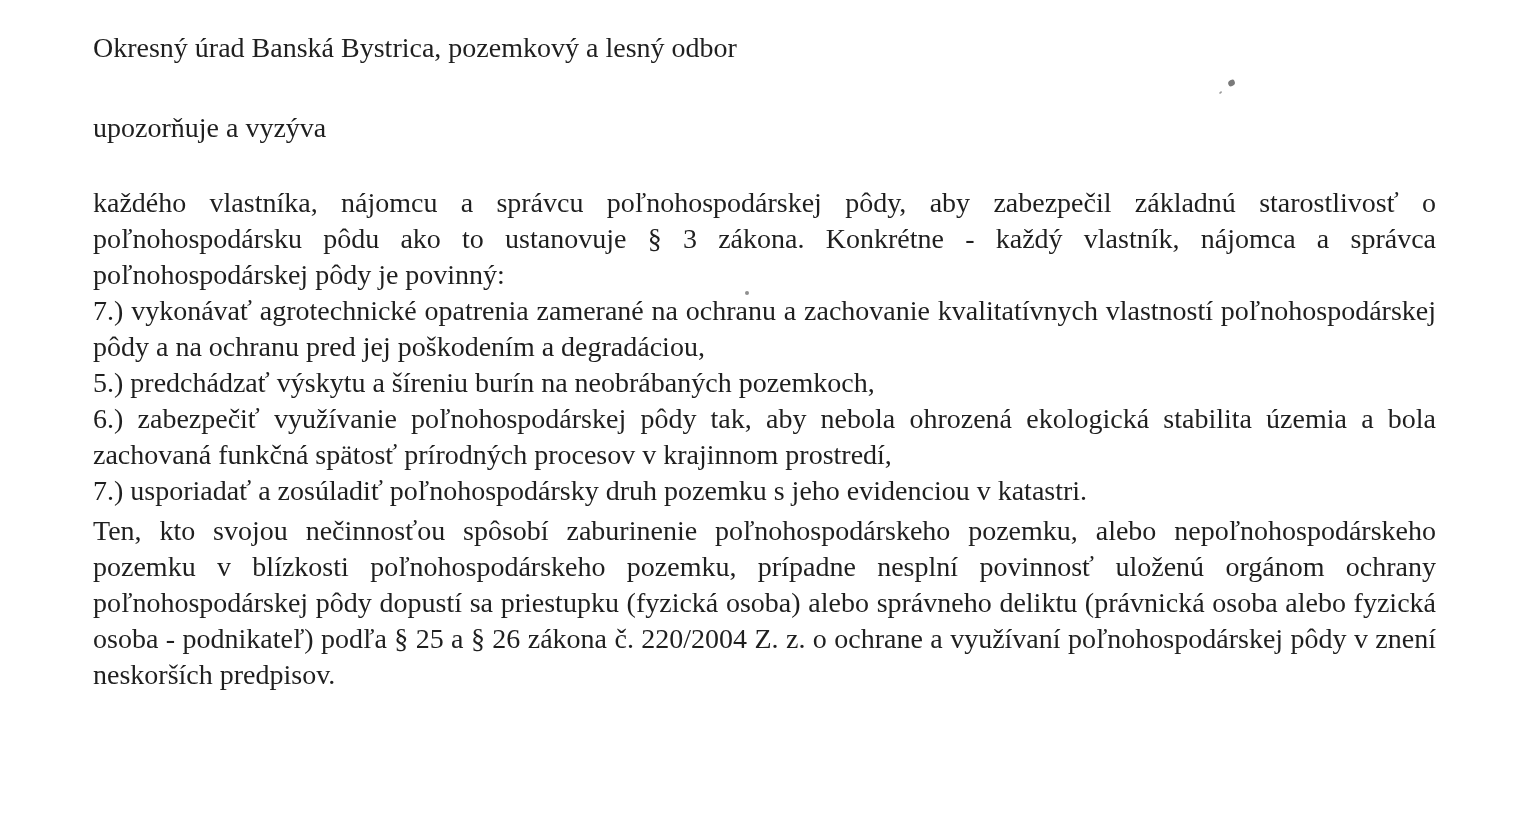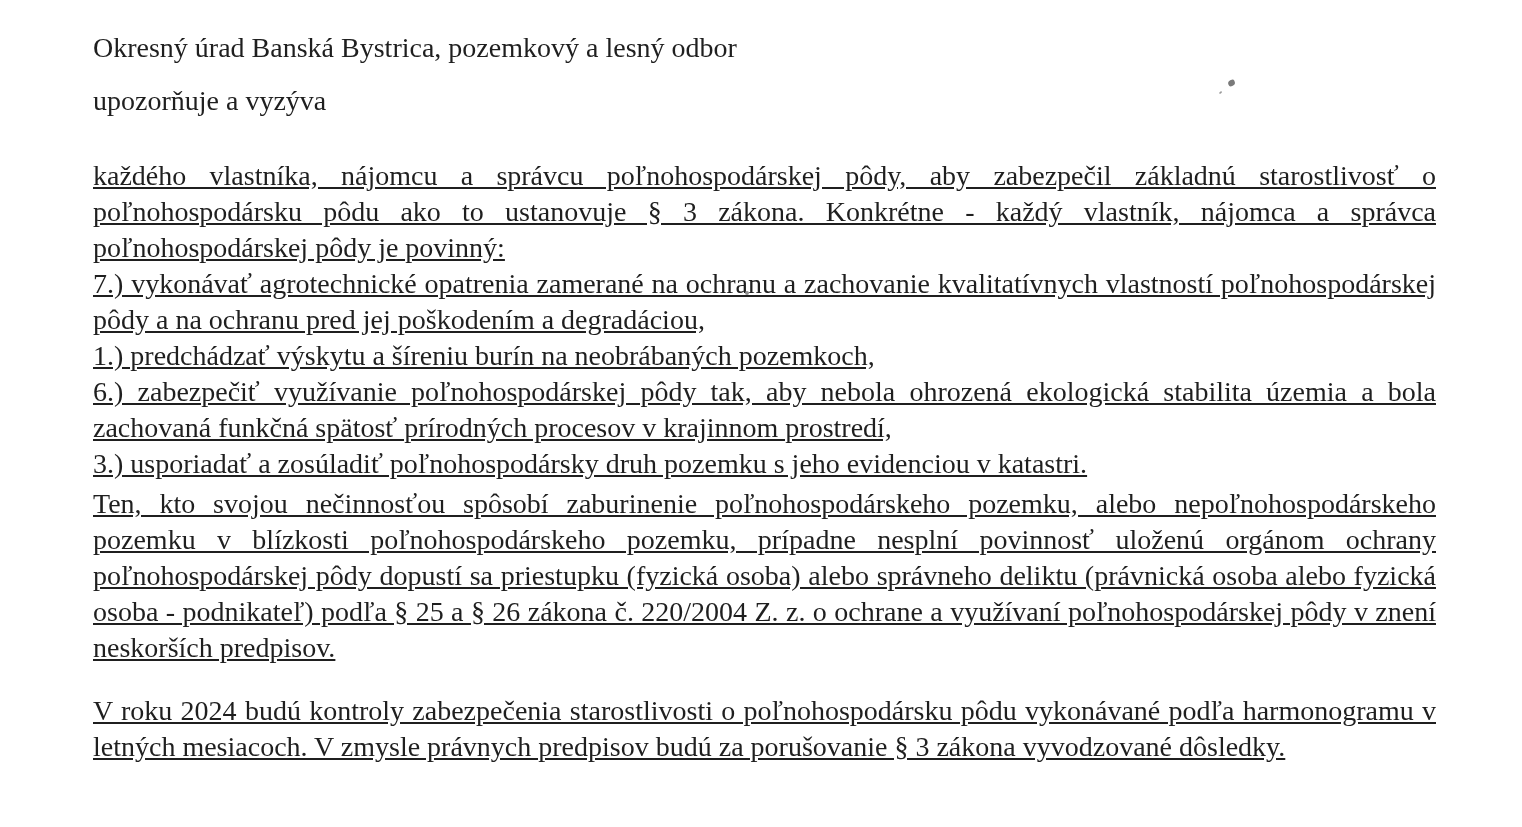--- a/index.html
+++ b/index.html
@@ -20,23 +20,22 @@
     line-height: 36px;
     padding: 30px 86px 0 93px;
     -webkit-font-smoothing: antialiased;
   }
   .page p {
     text-rendering: optimizeLegibility;
   }
   .justify {
     text-align: justify;
     text-justify: inter-word;
-    text-decoration: underline;
   }
-  .notice-line { margin-top: 17px; }
+  .notice-line { margin-top: 44px; }
   .intro-paragraph { margin-top: 39px; }
   .sanction-paragraph { margin-top: 4px; }
   .controls-paragraph { margin-top: 27px; }
   
   .speck-cluster {
     position: absolute;
     left: 1228px;
     top: 80px;
     width: 7px;
     height: 6px;
@@ -61,25 +60,24 @@
 <div class="page">
 
   <p class="issuer-line">Okresný úrad Banská Bystrica, pozemkový a lesný odbor</p>
 
   <p class="notice-line">upozorňuje a vyzýva</p>
 
   <p class="intro-paragraph justify">každého vlastníka, nájomcu a správcu poľnohospodárskej pôdy, aby zabezpečil základnú starostlivosť o poľnohospodársku pôdu ako to ustanovuje § 3 zákona. Konkrétne - každý vlastník, nájomca a správca poľnohospodárskej pôdy je povinný:</p>
 
   <div>
     <p class="obligation-item justify">7.) vykonávať agrotechnické opatrenia zamerané na ochranu a zachovanie kvalitatívnych vlastností poľnohospodárskej pôdy a na ochranu pred jej poškodením a degradáciou,</p>
-    <p class="obligation-item justify">1.) predchádzať výskytu a šíreniu burín na neobrábaných pozemkoch,</p>
+    <p class="obligation-item justify">5.) predchádzať výskytu a šíreniu burín na neobrábaných pozemkoch,</p>
     <p class="obligation-item justify">6.) zabezpečiť využívanie poľnohospodárskej pôdy tak, aby nebola ohrozená ekologická stabilita územia a bola zachovaná funkčná spätosť prírodných procesov v krajinnom prostredí,</p>
-    <p class="obligation-item justify">3.) usporiadať a zosúladiť poľnohospodársky druh pozemku s jeho evidenciou v katastri.</p>
+    <p class="obligation-item justify">7.) usporiadať a zosúladiť poľnohospodársky druh pozemku s jeho evidenciou v katastri.</p>
   </div>
 
   <p class="sanction-paragraph justify">Ten, kto svojou nečinnosťou spôsobí zaburinenie poľnohospodárskeho pozemku, alebo nepoľnohospodárskeho pozemku v blízkosti poľnohospodárskeho pozemku, prípadne nesplní povinnosť uloženú orgánom ochrany poľnohospodárskej pôdy dopustí sa priestupku (fyzická osoba) alebo správneho deliktu (právnická osoba alebo fyzická osoba - podnikateľ) podľa § 25 a § 26 zákona č. 220/2004 Z. z. o ochrane a využívaní poľnohospodárskej pôdy v znení neskorších predpisov.</p>
 
-  <p class="controls-paragraph justify">V roku 2024 budú kontroly zabezpečenia starostlivosti o poľnohospodársku pôdu vykonávané podľa harmonogramu v letných mesiacoch. V zmysle právnych predpisov budú za porušovanie § 3 zákona vyvodzované dôsledky.</p>
 
   <div class="speck-cluster"></div>
   <div class="speck-dot"></div>
 
 </div>
 
 </body></html>

